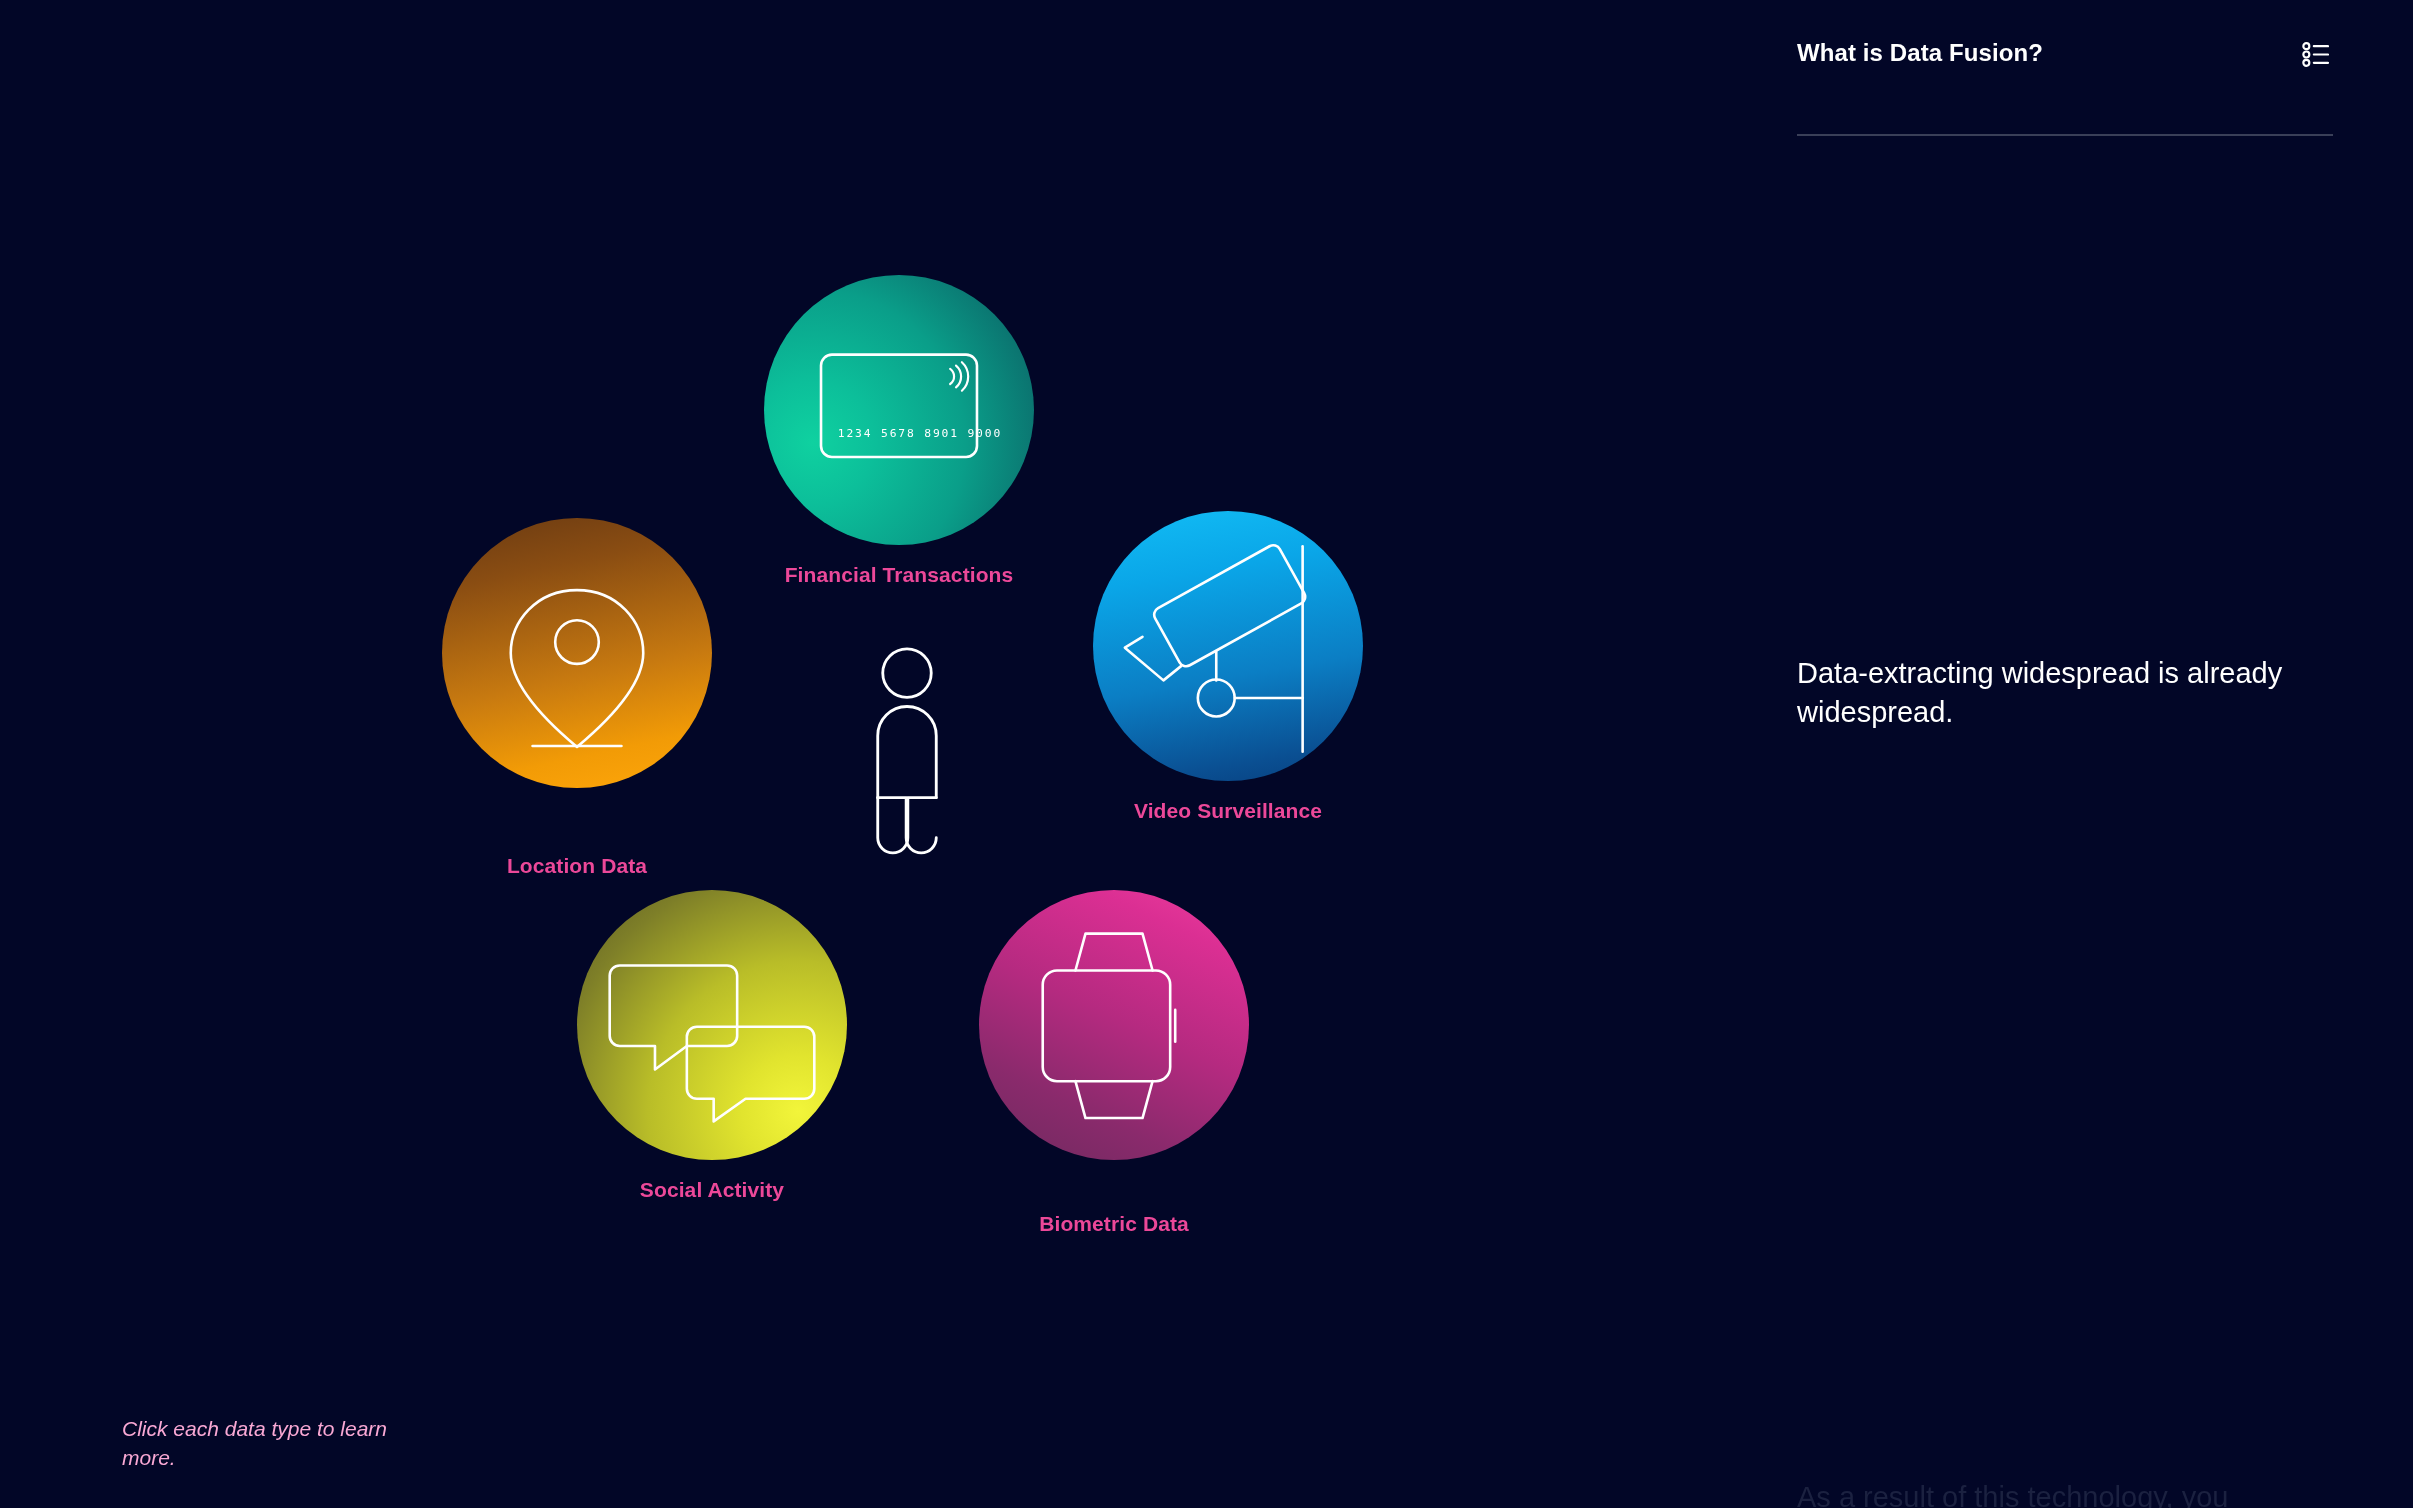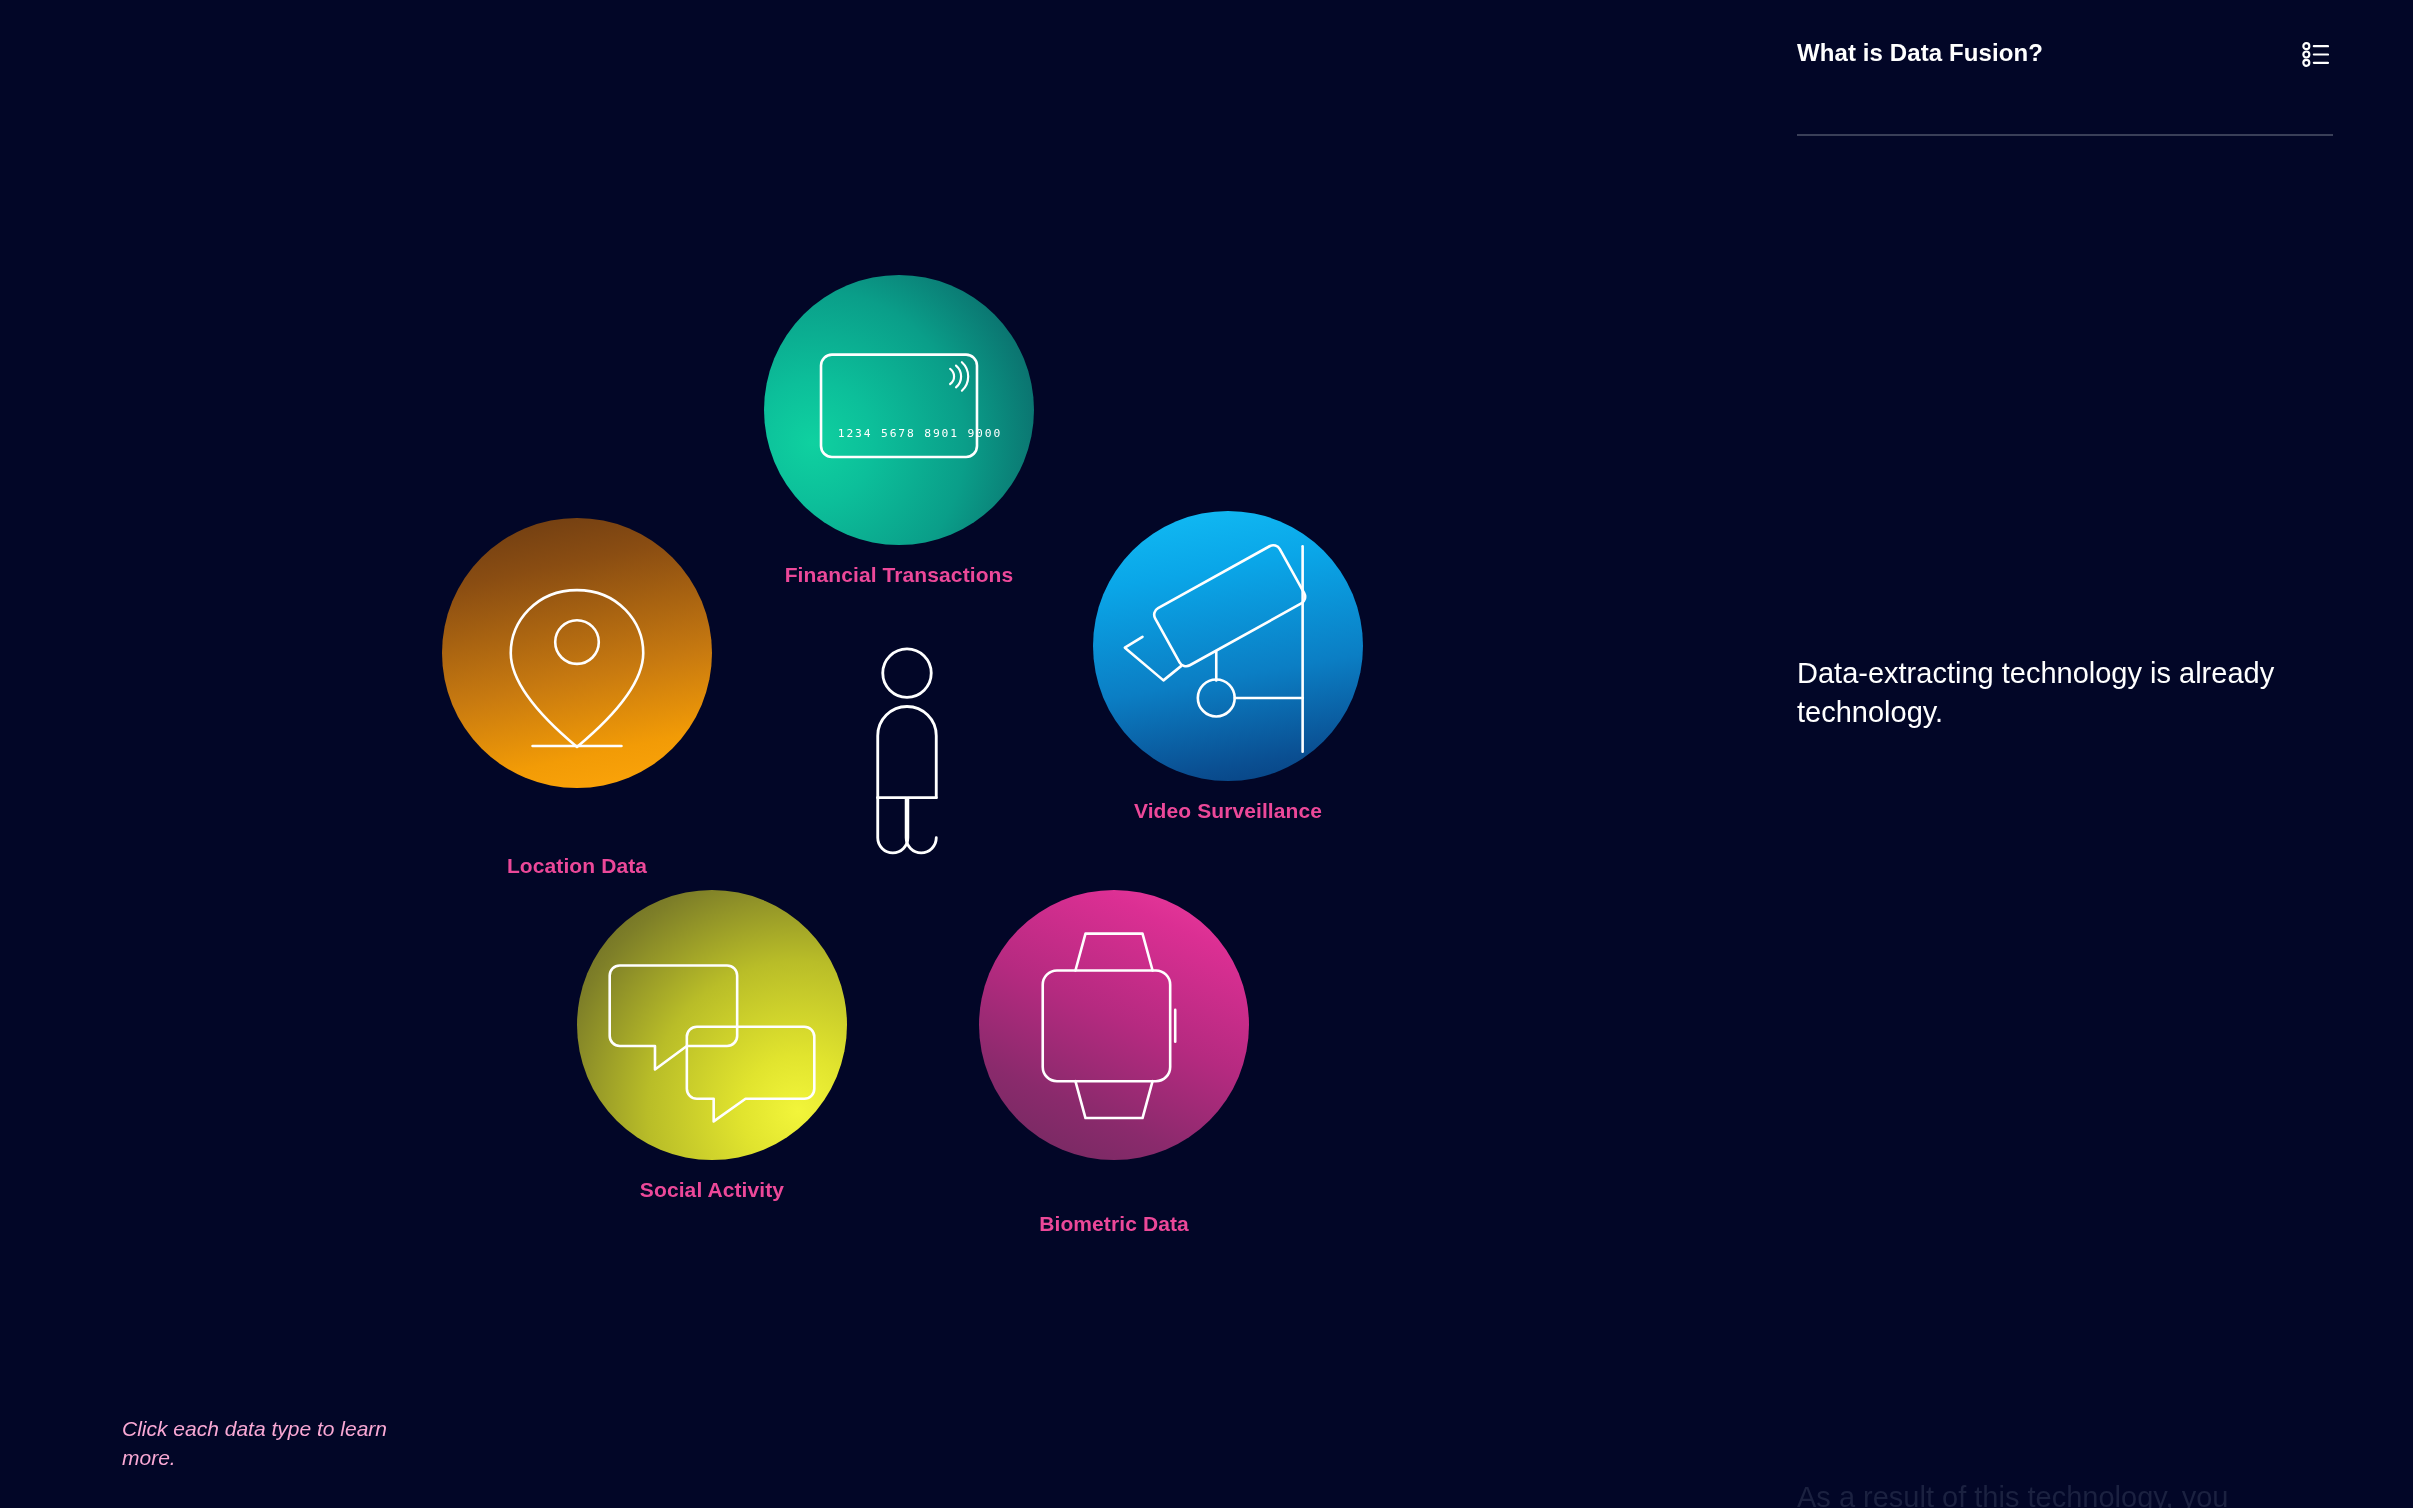--- a/index.html
+++ b/index.html
@@ -271,18 +271,18 @@
         <line x1="14" y1="5" x2="31" y2="5" stroke="#ffffff" stroke-width="2.6" stroke-linecap="round"></line>
         <line x1="14" y1="15" x2="31" y2="15" stroke="#ffffff" stroke-width="2.6" stroke-linecap="round"></line>
         <line x1="14" y1="25" x2="31" y2="25" stroke="#ffffff" stroke-width="2.6" stroke-linecap="round"></line>
       </svg>
     </div>
   </div>
 
   <div id="panel-divider"></div>
 
   <div id="panel-body">
-    <p id="panel-paragraph">Data-extracting technology is already technology.</p>
+    <p id="panel-paragraph">Data-extracting widespread is already widespread.</p>
   </div>
 
   <div id="panel-paragraph-next">As a result of this technology, you</div>
 </div>
 
 
 </body></html>

